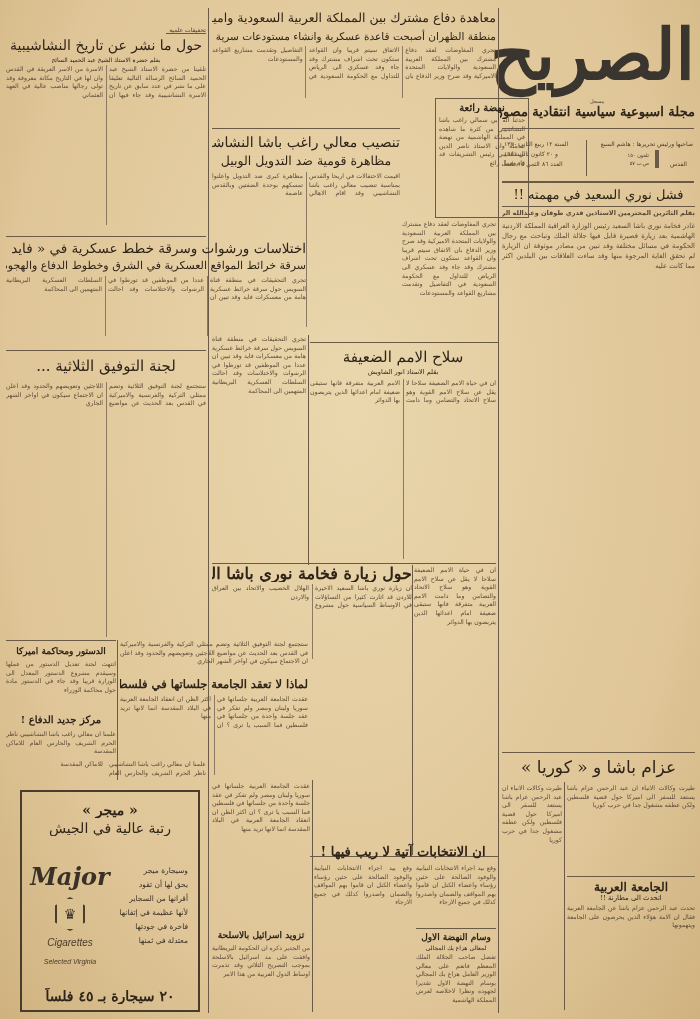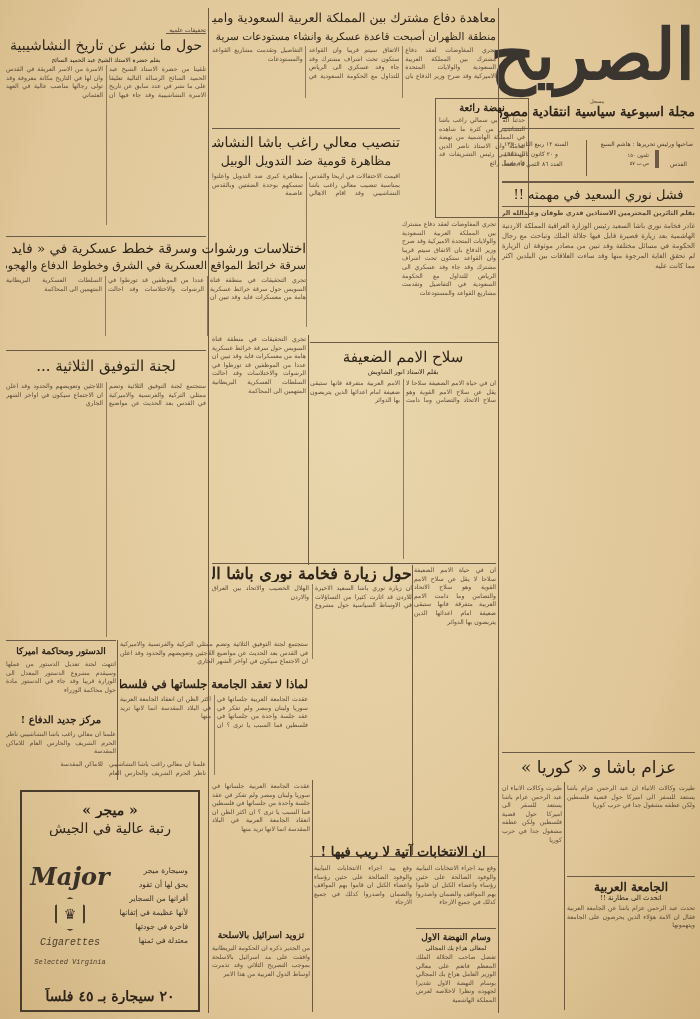--- a/index.html
+++ b/index.html
@@ -24,21 +24,21 @@
     color: #5a4a38; text-align: justify; overflow: hidden;
   }
   .masthead-logo {
     font-family: "DejaVu Serif", serif; font-size: 70px; font-weight: bold; color: #3b3530;
     text-align: center; line-height: 90px;
   }
   .box { position: absolute; border: 1px solid #6b5a45; margin-left: 33px; }
   .small { font-size: 7px; color: #4a3c2c; white-space: nowrap; }
   .ad-box { position: absolute; border: 2px solid #4a3c2c; }
   .major-logo { font-family: "DejaVu Serif", serif; font-size: 24px; font-weight: bold; color: #3a3028; font-style: italic; direction: ltr; }
-  .script { font-family: Liberation Mono, monospace; font-style: italic; color: #4a3c2c; direction: ltr; }
+  .script { font-family: Liberation Sans, sans-serif; font-style: italic; color: #4a3c2c; direction: ltr; }
   .crown-badge {
     width: 30px; height: 34px; border: 2px solid #4a3c2c;
     clip-path: polygon(50% 0, 100% 25%, 100% 75%, 50% 100%, 0 75%, 0 25%);
     background: #d8c08f; display:flex; align-items:center; justify-content:center; font-size:14px; color:#3a3028;
   }
 </style>
 </head>
 <body>
 
 <div class="page">

